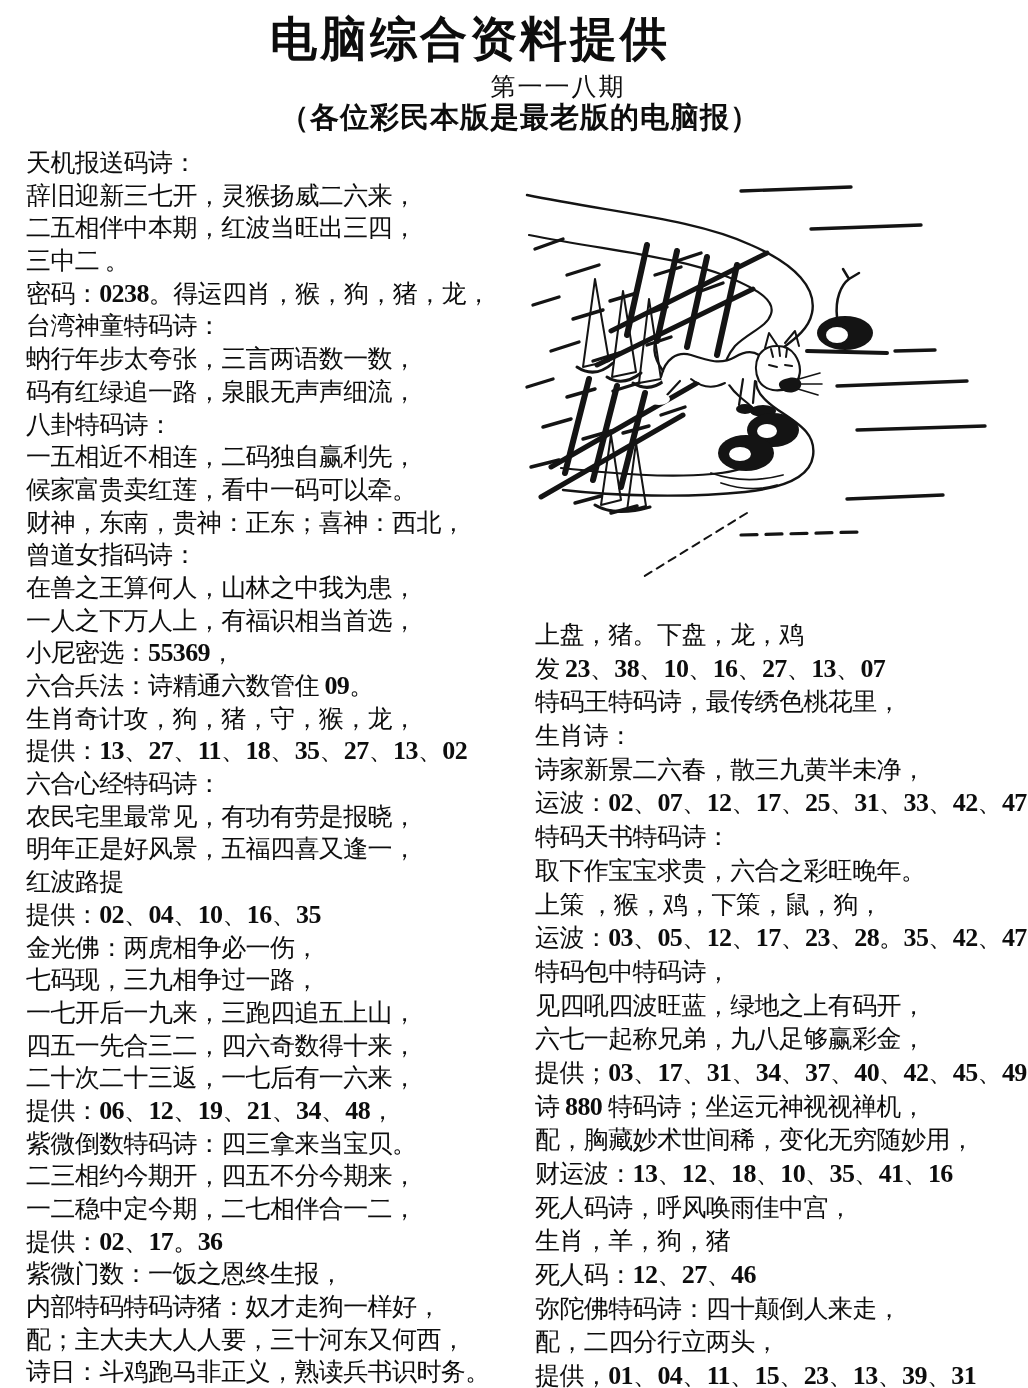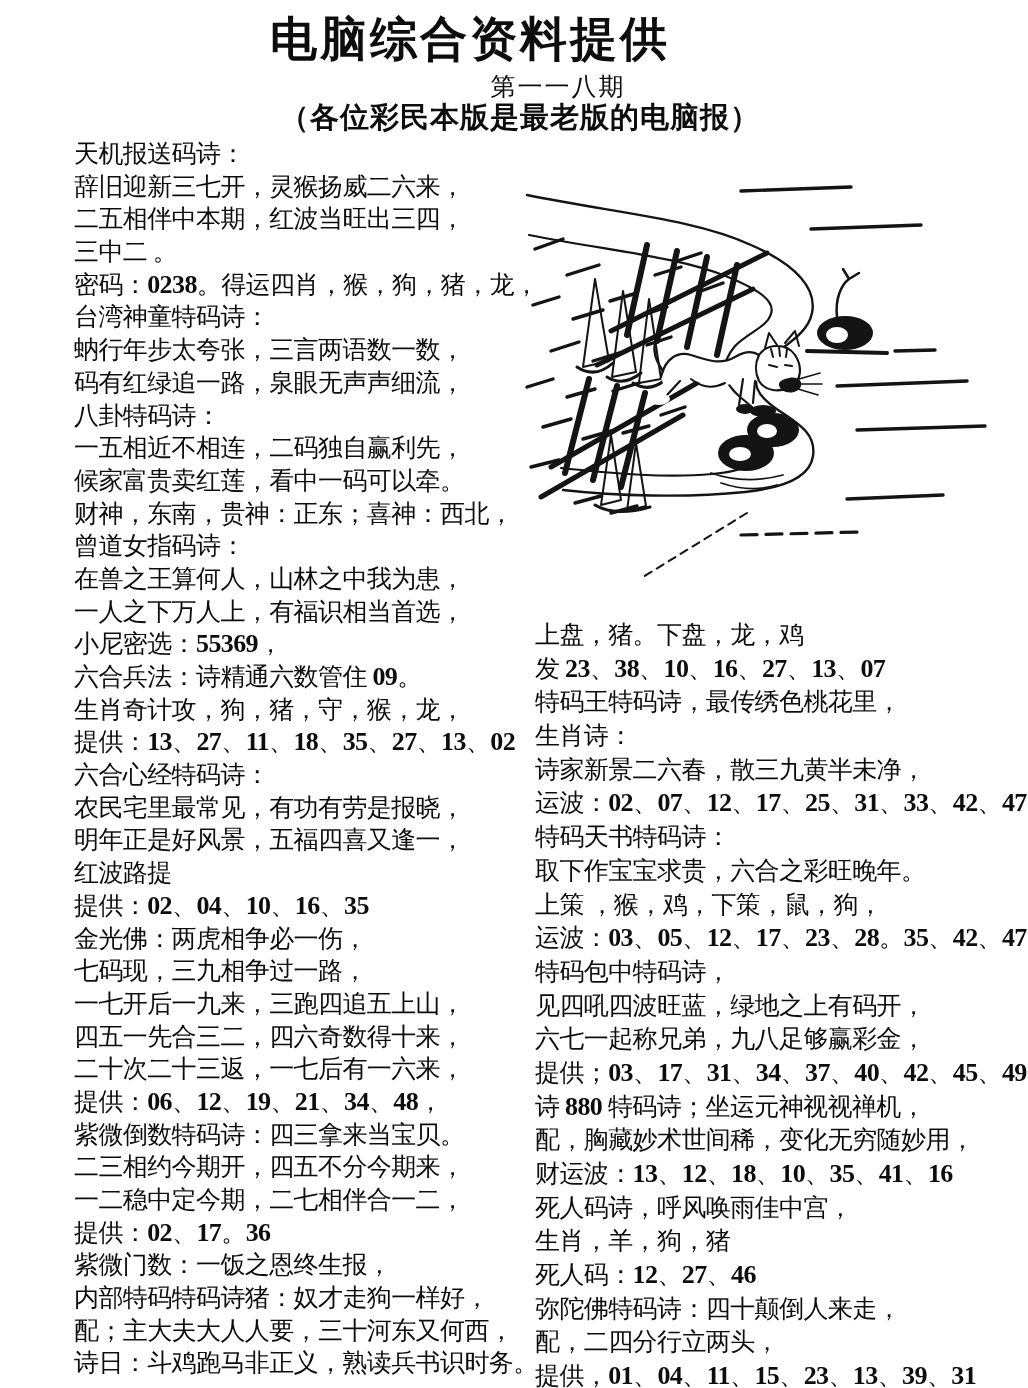--- a/index.html
+++ b/index.html
@@ -22,21 +22,21 @@
   }
   .note{
     position:absolute;top:98px;left:0;width:1028px;text-align:center;
     transform:translateX(6px);
     font-family:"Liberation Sans","DejaVu Sans",sans-serif;
     font-size:29px;font-weight:600;letter-spacing:1px;white-space:pre;
   }
   .col{position:absolute;white-space:pre;}
   .col .line{white-space:pre;letter-spacing:-0.6px;font-size:25px;font-weight:500;}
   .col .line b{font-family:"Liberation Serif","DejaVu Serif",serif;font-weight:700;font-size:26px;}
-  .col-left{left:26px;top:138px;width:492px;margin-left:48px;}
+  .col-left{left:26px;top:147px;width:492px;}
   .col-left .line{line-height:32.7px;height:32.7px;}
   .col-right{left:535px;top:618px;width:492px;}
   .col-right .line{line-height:33.7px;height:33.7px;}
   .sketch{position:absolute;left:515px;top:183px;width:500px;height:412px;}
   .sketch path,.sketch line{fill:none;stroke:#141414;stroke-linecap:round;stroke-linejoin:round;}
   .sketch .fill{fill:#141414;stroke:none;}
   .sketch .wfill{fill:#ffffff;stroke:none;}
 </style>
 </head>
 <body>

